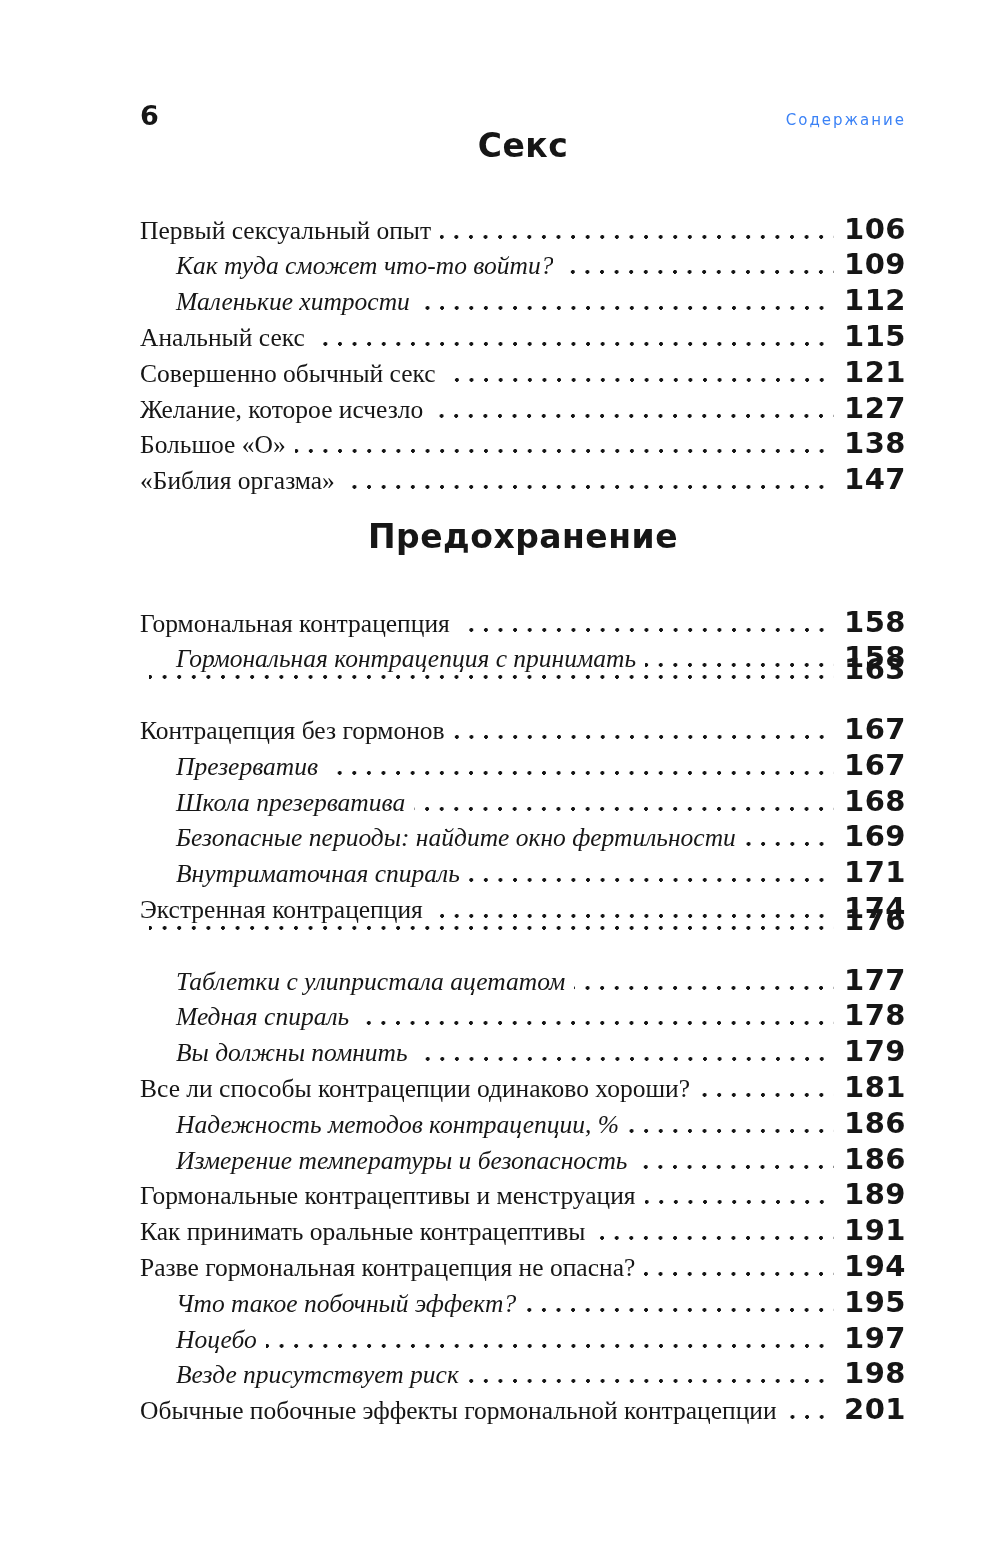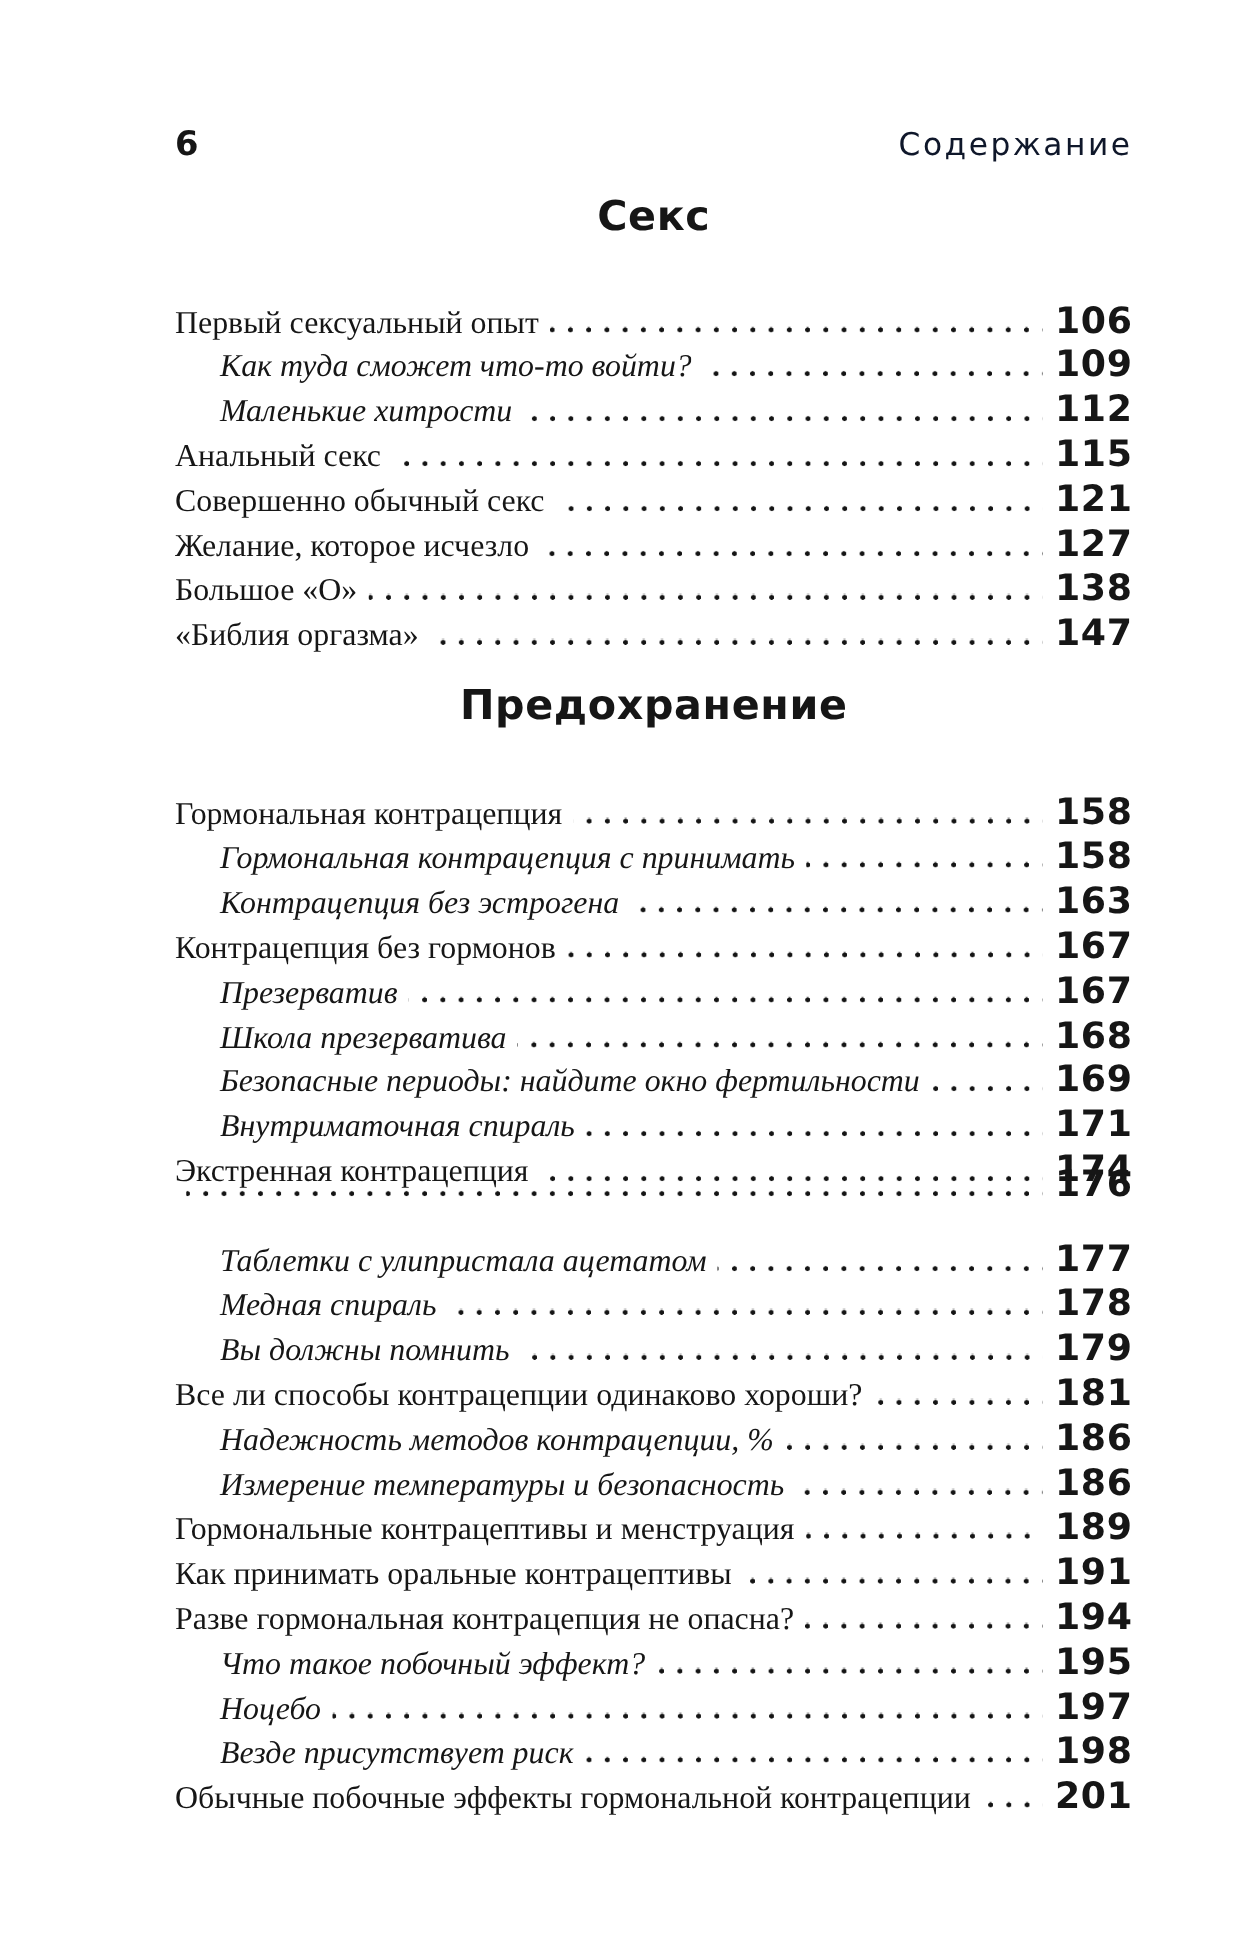--- a/index.html
+++ b/index.html
@@ -30,36 +30,36 @@
   }
   .folio {
     font-family: "DejaVu Sans", sans-serif;
     font-weight: 700;
     font-size: 27px;
     line-height: 1;
   }
   .running-title {
     font-family: "DejaVu Sans", sans-serif;
     font-weight: 400;
-    font-size: 25px;
+    font-size: 15px;
     letter-spacing: 2px;
     line-height: 1;
-    color: #0f172a;
+    color: #3b82f6;
   }
   
   .section-title {
     font-family: "DejaVu Sans", sans-serif;
     font-weight: 700;
     font-size: 33px;
     line-height: 1.05;
     text-align: center;
     margin: 0;
     letter-spacing: 0.5px;
   }
-  .section:first-of-type .section-title { margin-top: 27px; margin-bottom: 24px; }
+  .section:first-of-type .section-title { margin-bottom: 24px; }
   .section + .section .section-title { margin-top: 46px; margin-bottom: 26px; }
   
   .entries { }
   .toc-row {
     display: flex;
     align-items: baseline;
     height: 35.8px;
     font-size: 25.5px;
     line-height: 35.8px;
     white-space: nowrap;
@@ -167,21 +167,20 @@
     <span class="pageno">158</span>
   </div>
 
   <div class="toc-row sub">
     <span class="label">Гормональная контрацепция с принимать</span>
     <span class="dots"></span>
     <span class="pageno">158</span>
   </div>
 
   <div class="toc-row sub">
-    <span class="label">Контрацепция без эстрогена</span>
     <span class="dots"></span>
     <span class="pageno">163</span>
   </div>
 
   <div class="toc-row">
     <span class="label">Контрацепция без гормонов</span>
     <span class="dots"></span>
     <span class="pageno">167</span>
   </div>
 

